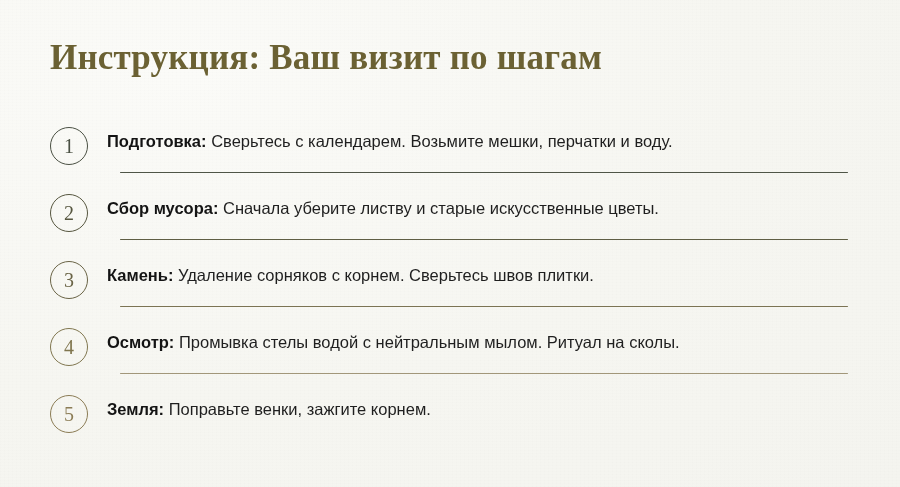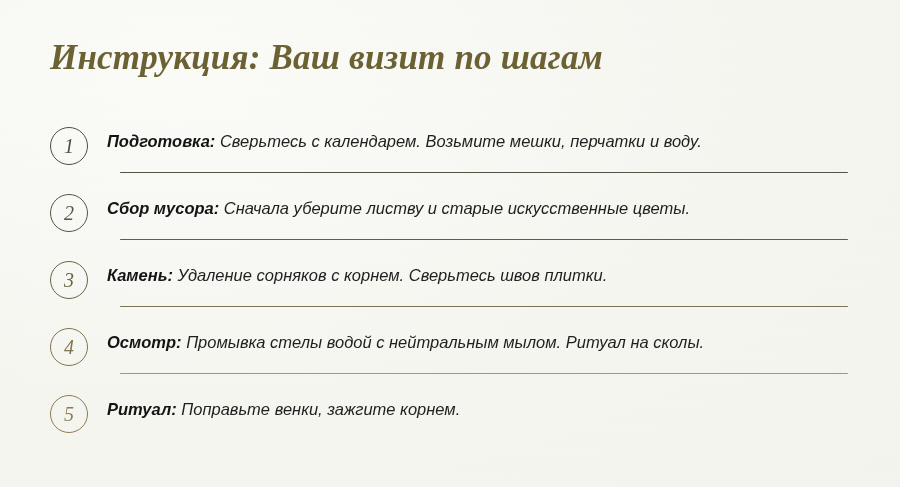--- a/index.html
+++ b/index.html
@@ -16,21 +16,20 @@
     -webkit-font-smoothing: antialiased;
   }
 
   #page {
     position: relative;
     width: 900px;
     height: 487px;
     box-sizing: border-box;
     background:
       radial-gradient(ellipse at 20% 15%, #fbfbf8 0%, #f6f6f1 55%, #f4f4ef 100%);
-    font-style: italic;
   }
 
   
   #page::before {
     content: "";
     position: absolute;
     inset: 0;
     pointer-events: none;
     background-image:
       repeating-linear-gradient(0deg, rgba(0,0,0,0.012) 0px, rgba(0,0,0,0.012) 1px, rgba(255,255,255,0) 1px, rgba(255,255,255,0) 3px),
@@ -180,20 +179,20 @@
         <span class="bdy">Промывка стелы водой с нейтральным мылом. Ритуал на сколы.</span>
       </div>
       <div class="step-rule"></div>
     </div>
 
     <div class="step-row">
       <div class="step-badge">
         <span>5</span>
       </div>
       <div class="step-text">
-        <span class="lbl">Ритуал:</span>
+        <span class="lbl">Земля:</span>
         <span class="bdy">Поправьте венки, зажгите корнем.</span>
       </div>
 
     </div>
 
   </div>
 </div>
 
 </body></html>

